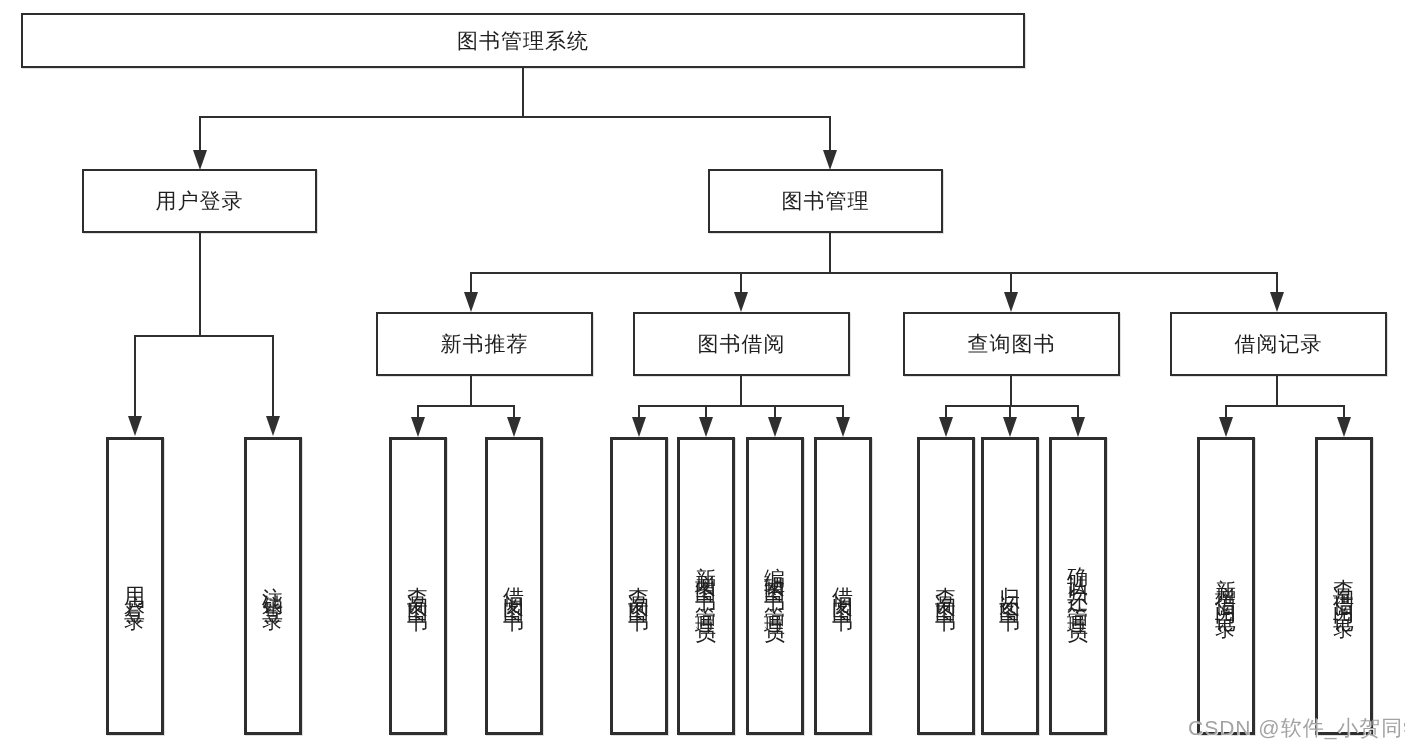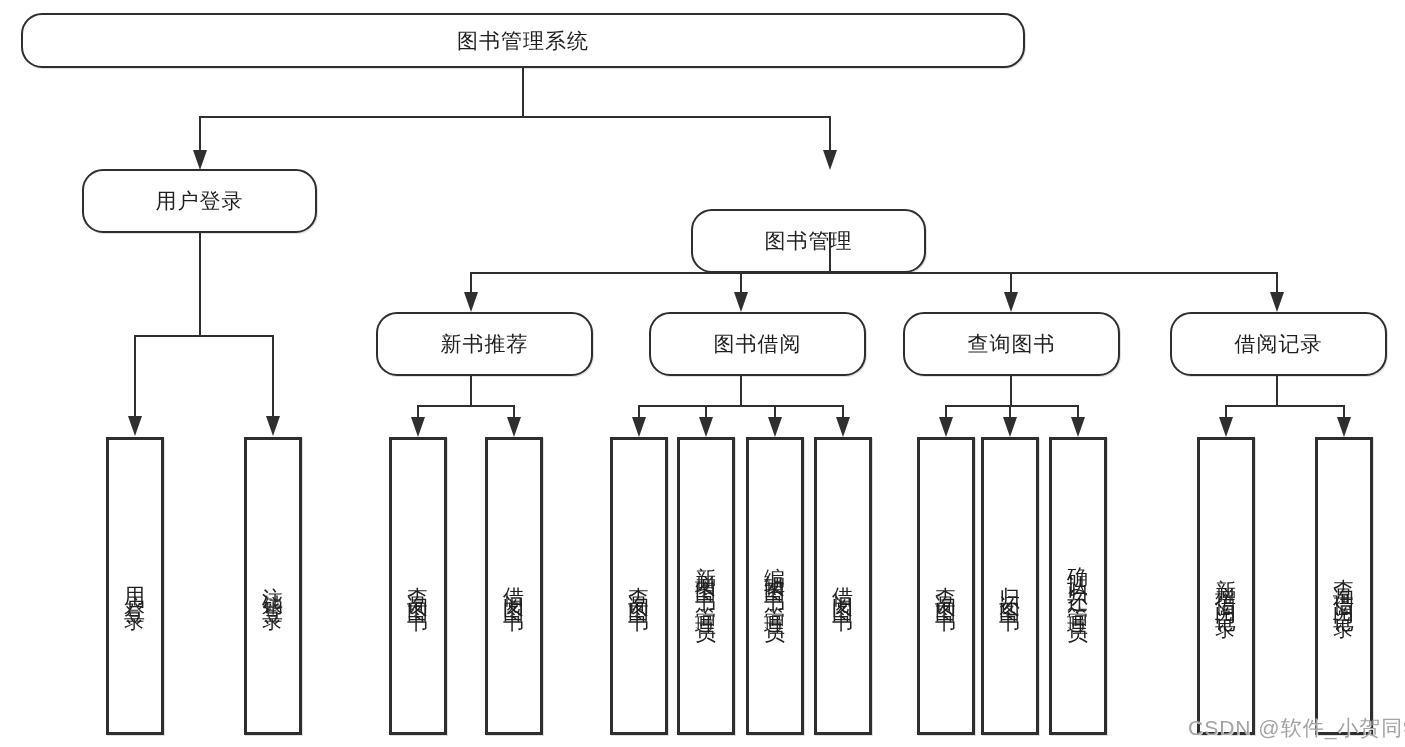--- a/index.html
+++ b/index.html
@@ -26,21 +26,21 @@
   .box{
     position:absolute;
     background:#ffffff;
     border:2px solid var(--border);
     display:flex;
     align-items:center;
     justify-content:center;
     text-align:center;
     box-shadow:1px 1px 0 rgba(0,0,0,0.12);
   }
-  .box.h{font-size:21px;letter-spacing:1px;border-radius:21px;}
+  .box.h{font-size:21px;letter-spacing:1px;}
   .box.root{left:21px;top:13px;width:1004px;height:55px;}
   .box.lvl2{top:169px;width:235px;height:64px;}
   .box.lvl3{top:312px;width:217px;height:64px;}
   .box.leaf{
     top:437px;width:58px;height:298px;
     border-width:3px;
     font-size:21px;
   }
   .box.leaf span{
     writing-mode:vertical-rl;
@@ -81,21 +81,21 @@
   <div class="vline" style="left:522px;top:67px;height:50px;"></div>
   <div class="hline" style="left:199px;top:116px;width:632px;"></div>
   <div class="vline" style="left:199px;top:116px;height:35px;"></div>
   <div class="arr" style="left:193px;top:150px;"></div>
   <div class="vline" style="left:829px;top:116px;height:35px;"></div>
   <div class="arr" style="left:823px;top:150px;"></div>
 
   <div class="box lvl2 h" style="left:82px;">
     <span>用户登录</span>
   </div>
-  <div class="box lvl2 h" style="left:691px;margin-top:40px;">
+  <div class="box lvl2 h" style="left:708px;">
     <span>图书管理</span>
   </div>
 
   <div class="vline" style="left:199px;top:232px;height:105px;"></div>
   <div class="hline" style="left:134px;top:335px;width:140px;"></div>
   <div class="vline" style="left:134px;top:335px;height:82px;"></div>
   <div class="arr" style="left:128px;top:416px;"></div>
   <div class="vline" style="left:272px;top:335px;height:82px;"></div>
   <div class="arr" style="left:266px;top:416px;"></div>
 
@@ -106,21 +106,21 @@
   <div class="vline" style="left:740px;top:272px;height:21px;"></div>
   <div class="arr" style="left:734px;top:292px;"></div>
   <div class="vline" style="left:1010px;top:272px;height:21px;"></div>
   <div class="arr" style="left:1004px;top:292px;"></div>
   <div class="vline" style="left:1276px;top:272px;height:21px;"></div>
   <div class="arr" style="left:1270px;top:292px;"></div>
 
   <div class="box lvl3 h" style="left:376px;">
     <span>新书推荐</span>
   </div>
-  <div class="box lvl3 h" style="left:649px;">
+  <div class="box lvl3 h" style="left:633px;">
     <span>图书借阅</span>
   </div>
   <div class="box lvl3 h" style="left:903px;">
     <span>查询图书</span>
   </div>
   <div class="box lvl3 h" style="left:1170px;">
     <span>借阅记录</span>
   </div>
 
   <div class="vline" style="left:470px;top:375px;height:32px;"></div>

